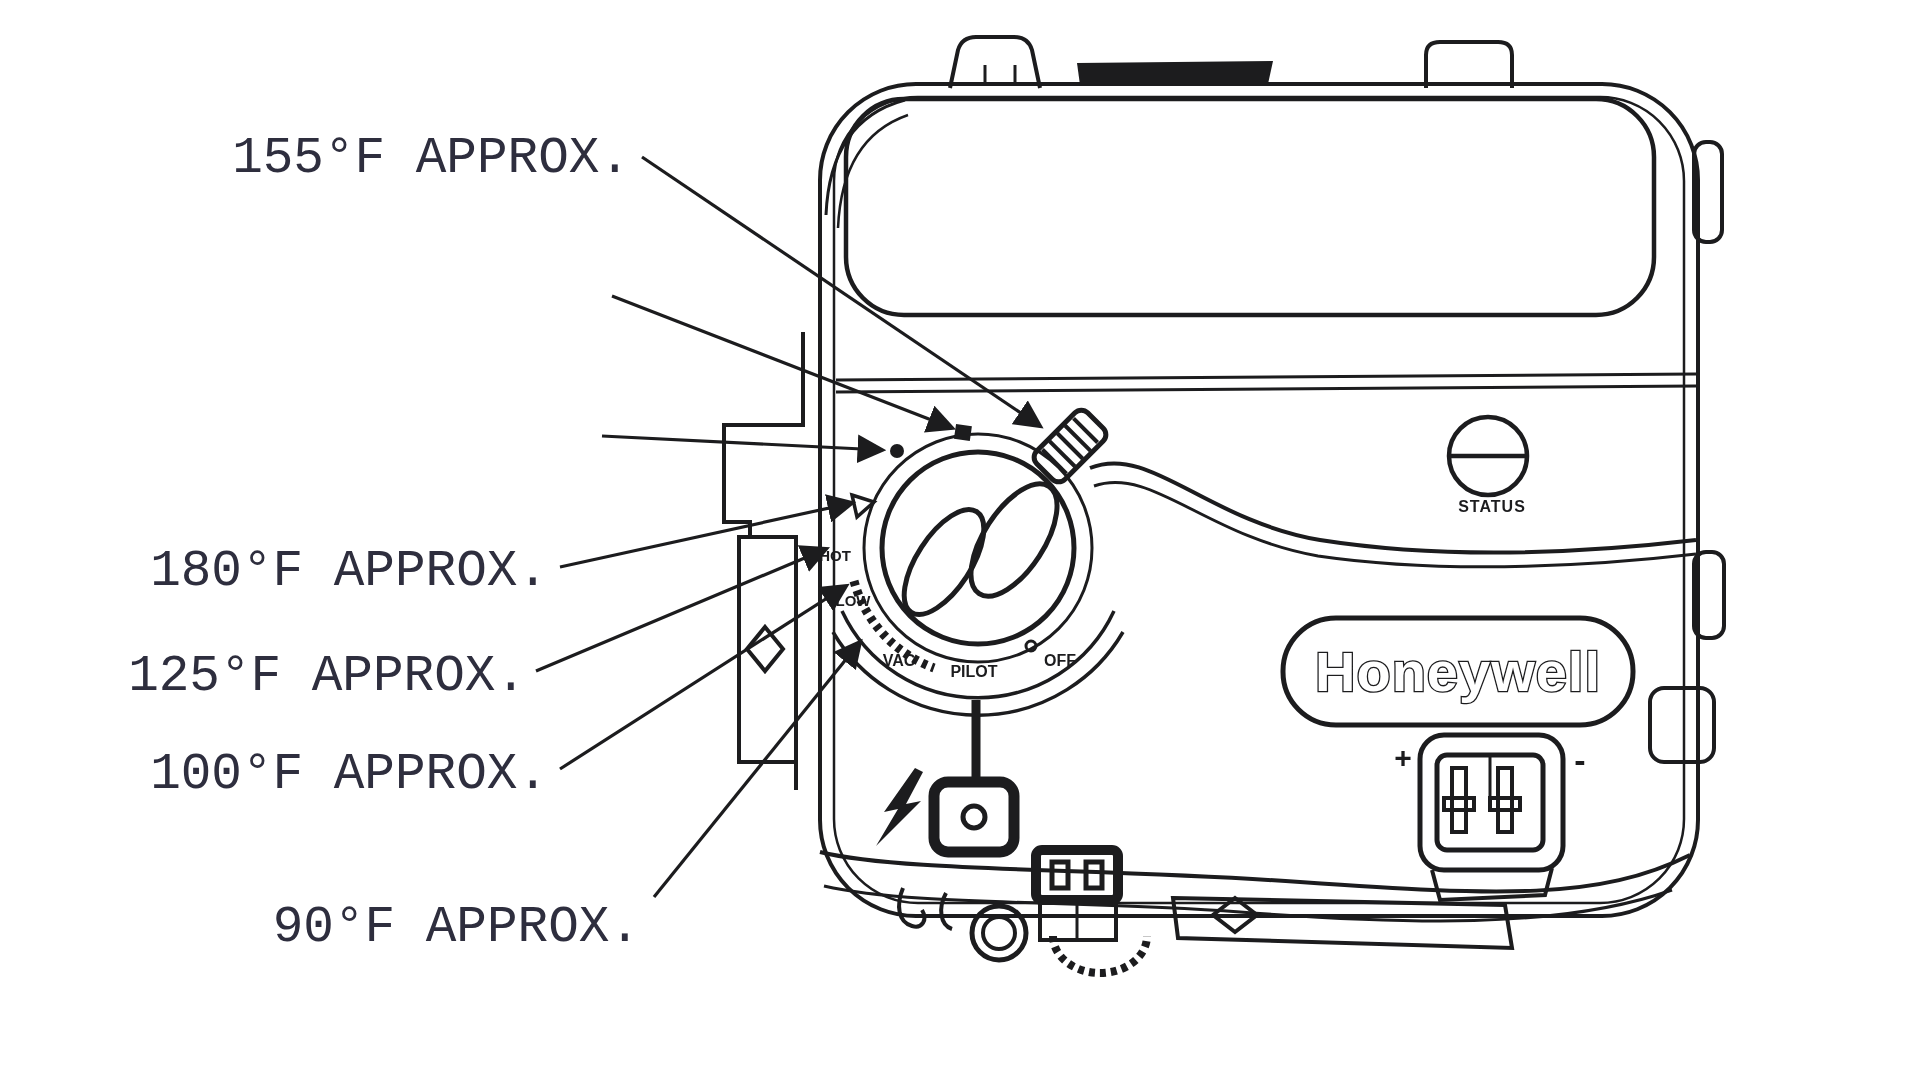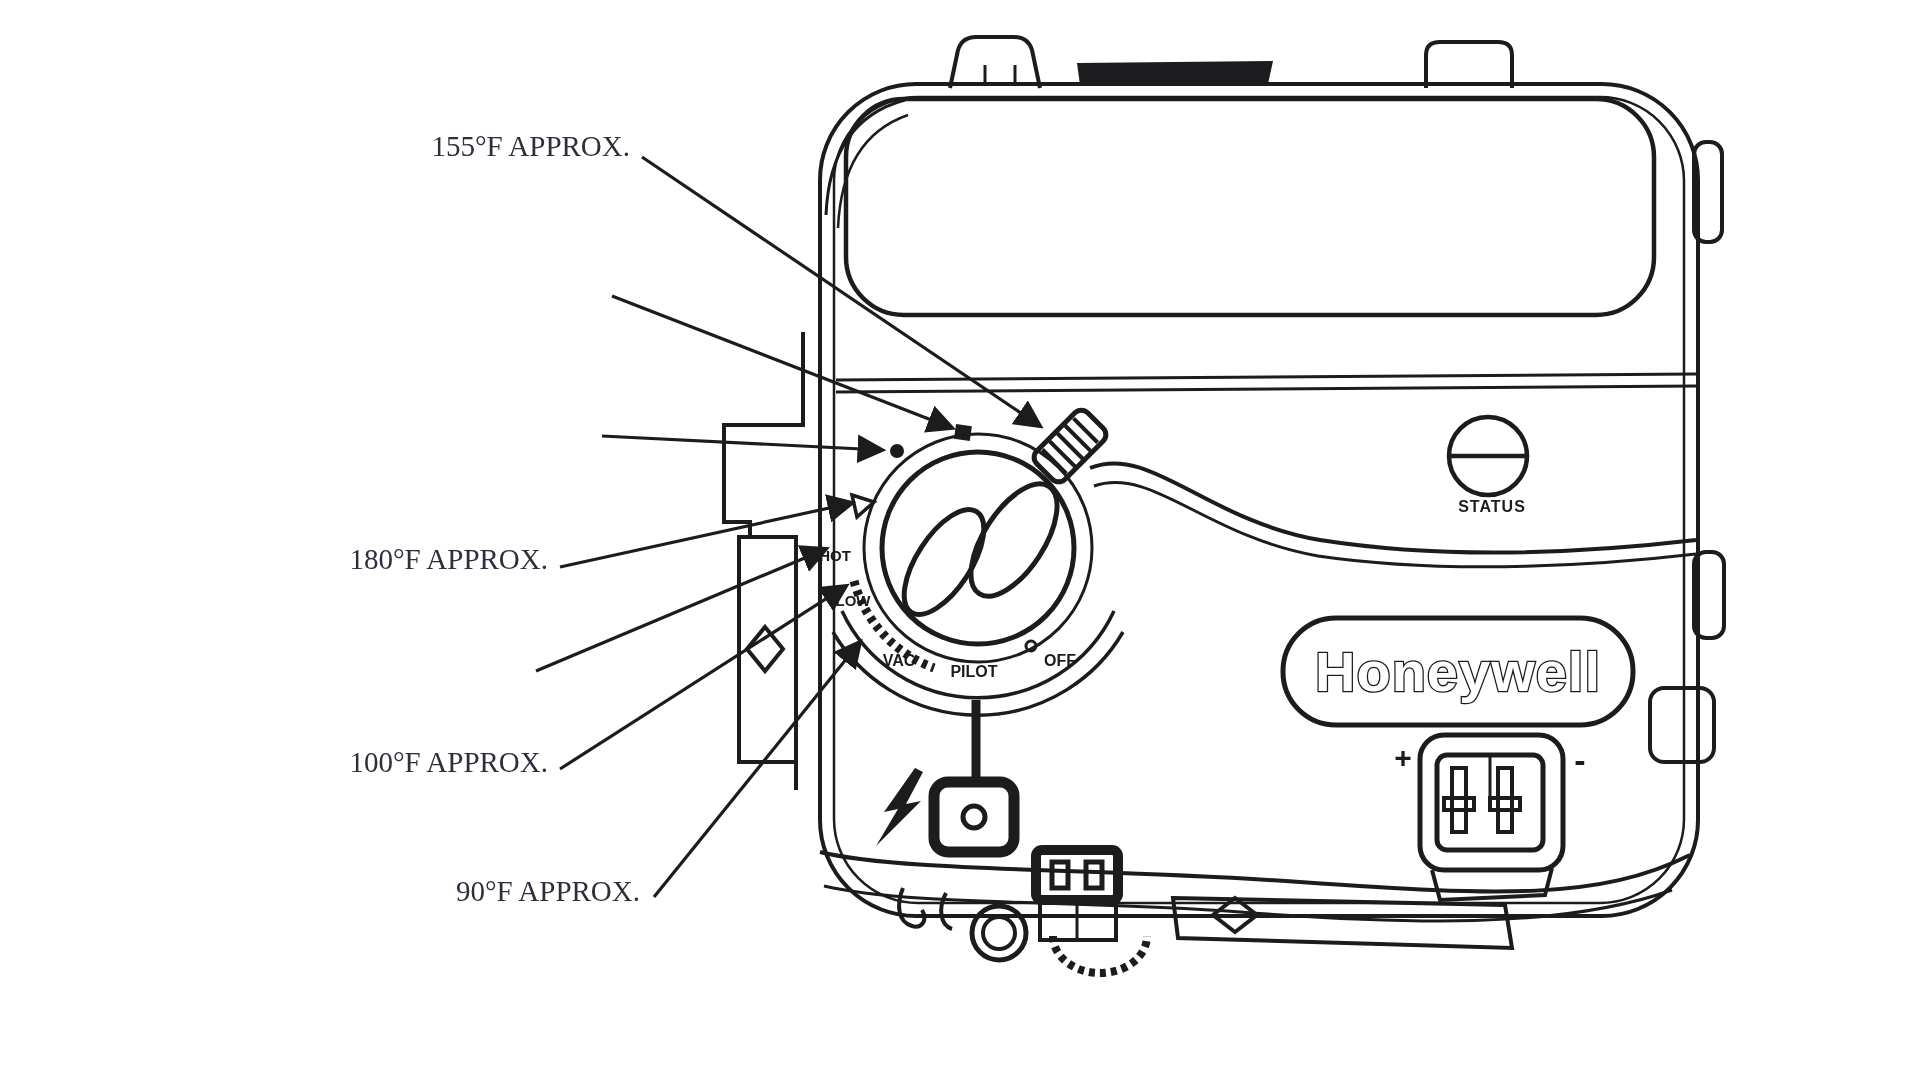--- a/index.html
+++ b/index.html
@@ -1,26 +1,26 @@
 <!DOCTYPE html>
 <html><head>
 <meta charset="utf-8">
 <style>
   html,body{margin:0;padding:0;background:#ffffff;}
   #stage{position:relative;width:1920px;height:1080px;background:#ffffff;overflow:hidden;
          font-family:"Liberation Sans",sans-serif;}
-  .callout{position:absolute;font-family:Liberation Serif, serif;font-size:29px;
+  .callout{position:absolute;font-family:Liberation Mono, monospace;font-size:51px;
            color:#2e2e3e;text-align:right;white-space:nowrap;line-height:1.1;}
   .c1{top:131px;left:197px;width:433px;}
   .c2{top:273px;left:167px;width:433px;}
   .c3{top:411px;left:157px;width:433px;}
   .c4{top:544px;left:115px;width:433px;}
   .c5{top:649px;left:93px;width:433px;}
   .c6{top:747px;left:115px;width:433px;}
-  .c7{top:876px;left:207px;width:433px;}
+  .c7{top:900px;left:207px;width:433px;}
   svg{position:absolute;top:0;left:0;}
   .ink{stroke:#1c1c1e;fill:none;}
   .dial-txt{font-family:"Liberation Sans",sans-serif;font-weight:bold;fill:#1c1c1e;}
 </style>
 </head>
 <body>
 
 <div id="stage">
 
   <svg width="1920" height="1080" viewBox="0 0 1920 1080">
@@ -160,15 +160,16 @@
       <line x1="602" y1="436" x2="882" y2="450" marker-end="url(#ah)"></line>
       <line x1="560" y1="567" x2="852" y2="503" marker-end="url(#ah)"></line>
       <line x1="536" y1="671" x2="826" y2="549" marker-end="url(#ah)"></line>
       <line x1="560" y1="769" x2="846" y2="586" marker-end="url(#ah)"></line>
       <line x1="654" y1="897" x2="860" y2="642" marker-end="url(#ah)"></line>
     </g>
   </svg>
 
   <div class="callout c1">155°F APPROX.</div>
   <div class="callout c4">180°F APPROX.</div>
+  <div class="callout c5">125°F APPROX.</div>
   <div class="callout c6">100°F APPROX.</div>
   <div class="callout c7">90°F APPROX.</div>
 </div>
 
 </body></html>

